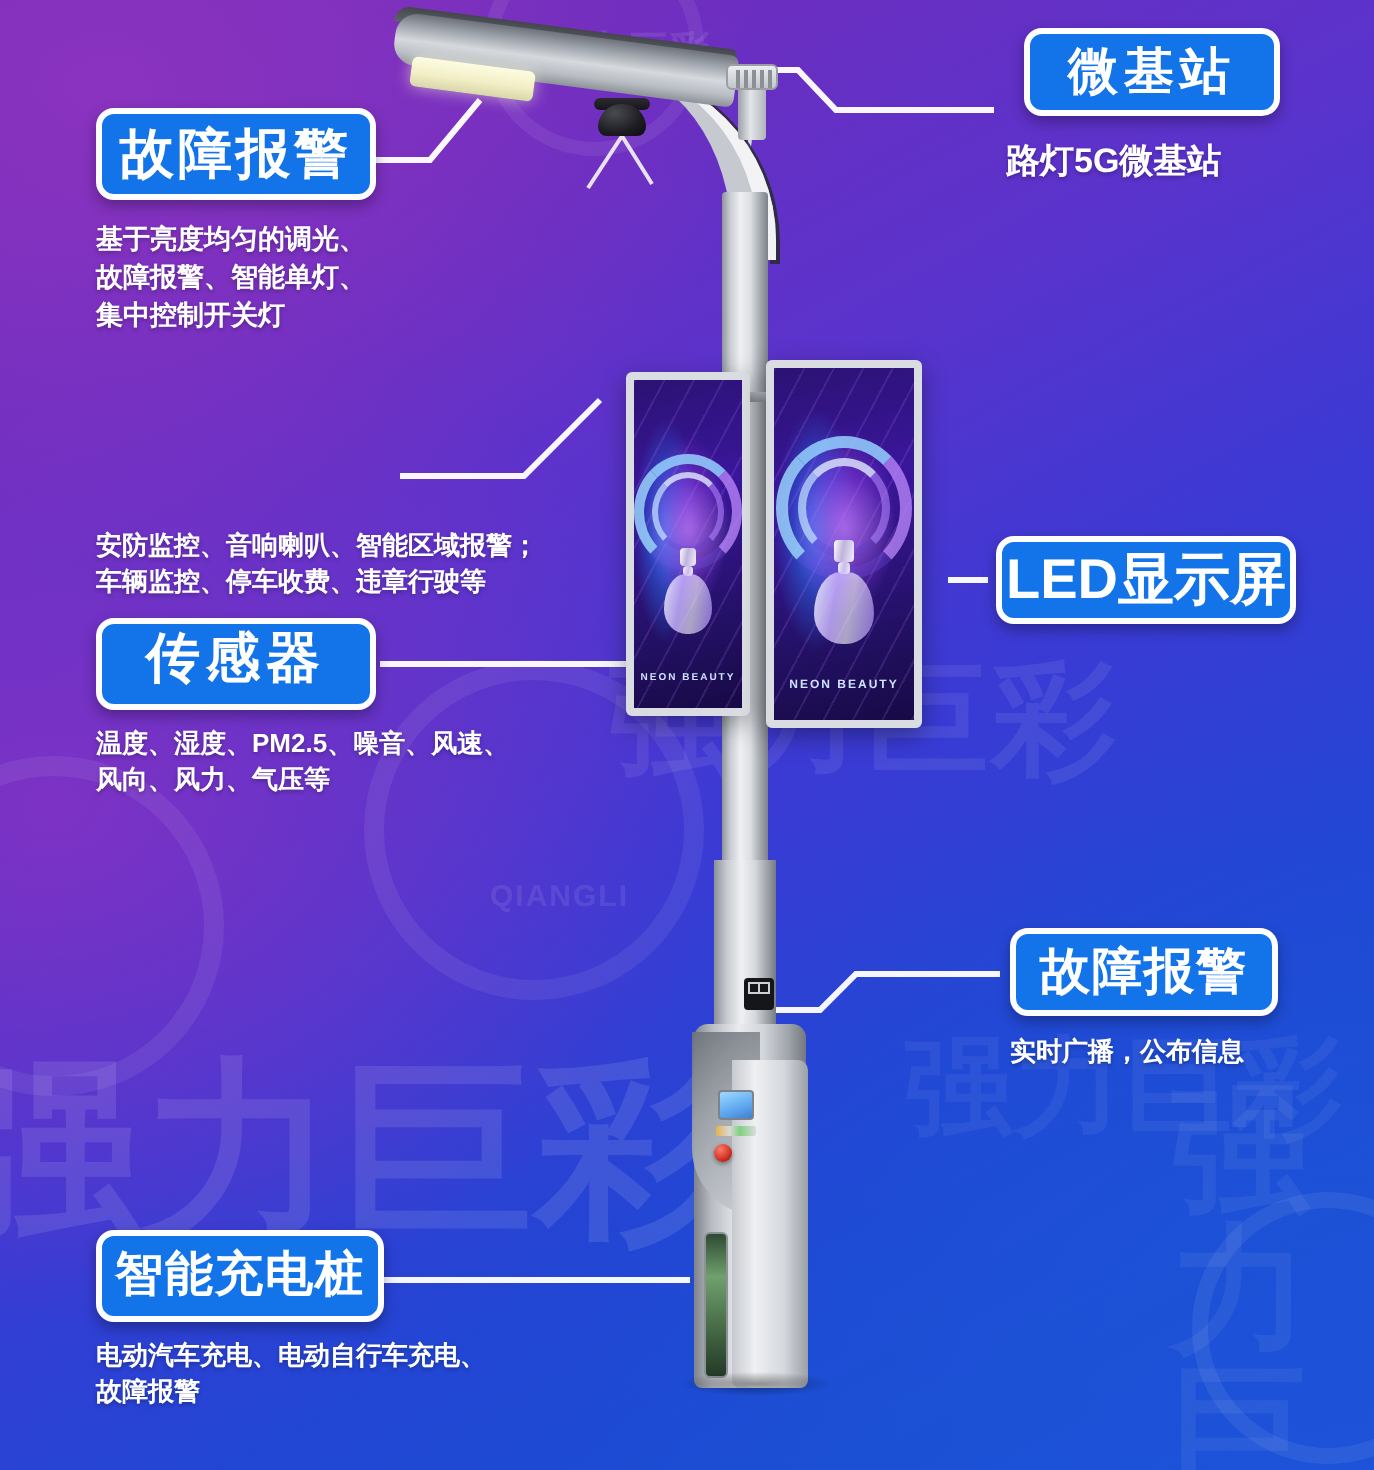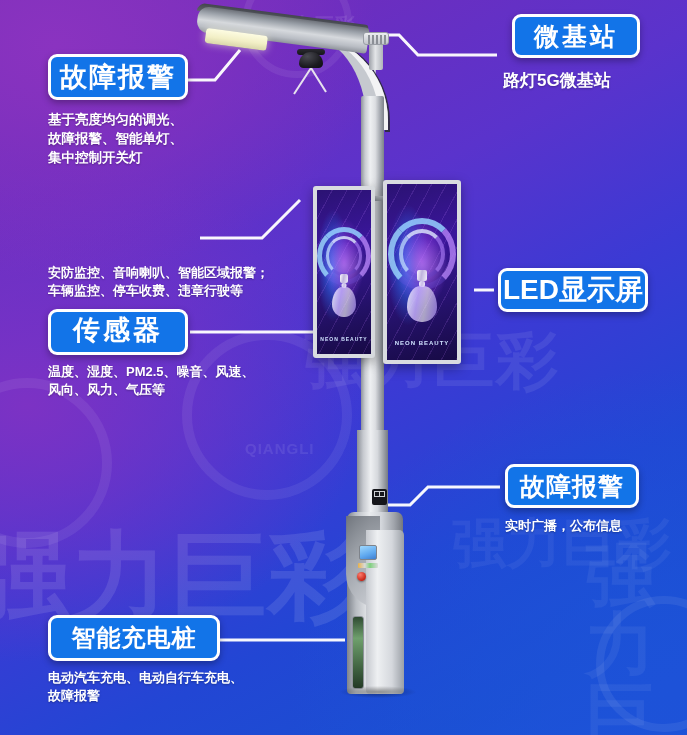--- a/index.html
+++ b/index.html
@@ -368,21 +368,21 @@
 
   <div class="desc" style="left:48px;top:264px;font-size:13px;">安防监控、音响喇叭、智能区域报警；
 车辆监控、停车收费、违章行驶等</div>
 
   <div class="chip" style="left:48px;top:309px;width:140px;height:46px;font-family:Liberation Mono, monospace;">
     <span style="font-size:27px;letter-spacing:3px;">传感器</span>
   </div>
   <div class="desc" style="left:48px;top:363px;font-size:13px;">温度、湿度、PM2.5、噪音、风速、
 风向、风力、气压等</div>
 
-  <div class="chip" style="left:48px;top:615px;width:172px;height:46px;">
+  <div class="chip" style="left:48px;top:615px;width:144px;height:46px;">
     <span style="font-size:24px;letter-spacing:1px;">智能充电桩</span>
   </div>
   <div class="desc" style="left:48px;top:669px;font-size:13px;">电动汽车充电、电动自行车充电、
 故障报警</div>
 
   <div class="chip" style="left:512px;top:14px;width:128px;height:44px;">
     <span style="font-size:25px;letter-spacing:3px;">微基站</span>
   </div>
   <div class="sub" style="left:503px;top:70px;font-size:17px;">路灯5G微基站</div>
 

